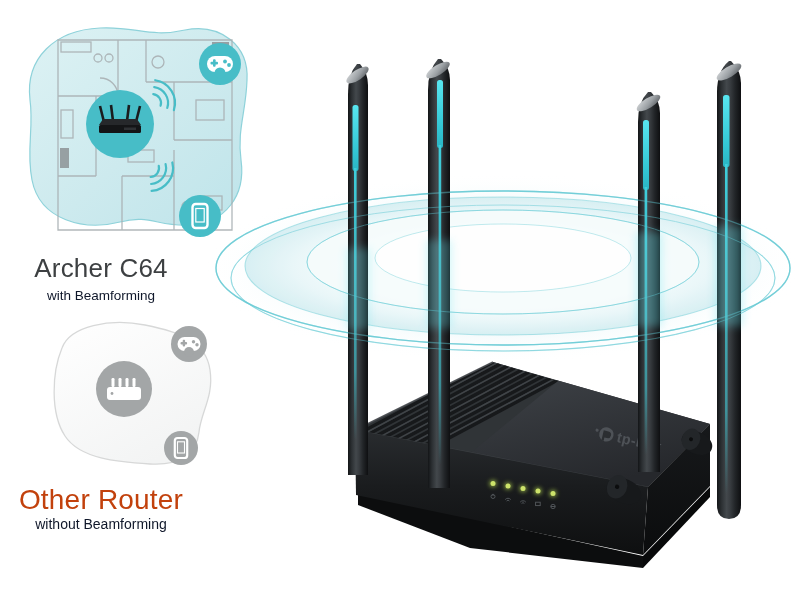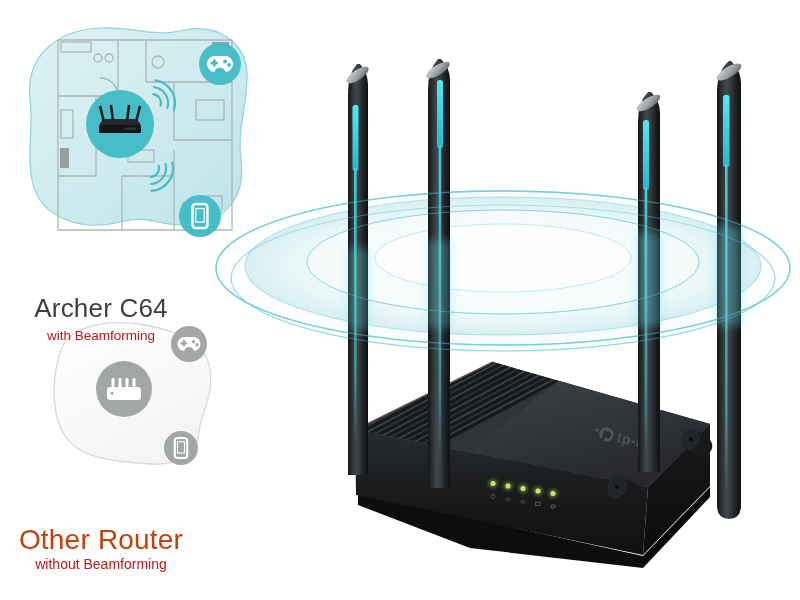--- a/index.html
+++ b/index.html
@@ -2,24 +2,24 @@
 <html><head>
 <meta charset="utf-8">
 <style>
   html,body{margin:0;padding:0;}
   body{
     width:800px;height:600px;position:relative;overflow:hidden;
     background:#ffffff;
     font-family:"Liberation Sans", sans-serif;
   }
   .stage-svg{position:absolute;left:0;top:0;}
-  .label-block{position:absolute;left:0;width:202px;text-align:center;pointer-events:none;margin-top:40px;}
+  .label-block{position:absolute;left:0;width:202px;text-align:center;pointer-events:none;}
   .title-main{font-size:26px;font-weight:500;color:#3d4042;letter-spacing:0.2px;}
   .title-other{font-size:28px;font-weight:400;color:#c2410c;letter-spacing:0.2px;}
-  .subtitle{font-size:14px;font-weight:400;color:#b91c1c;}
+  .subtitle{font-size:14px;font-weight:400;color:#0f172a;}
 </style>
 </head>
 <body>
 
 <svg class="stage-svg" width="800" height="600" viewBox="0 0 800 600">
   <defs>
     <linearGradient id="tealBlobGrad" x1="0" y1="0" x2="1" y2="1">
       <stop offset="0" stop-color="#ddf2f4"></stop>
       <stop offset="0.55" stop-color="#cdeaee"></stop>
       <stop offset="1" stop-color="#bee4ea"></stop>

